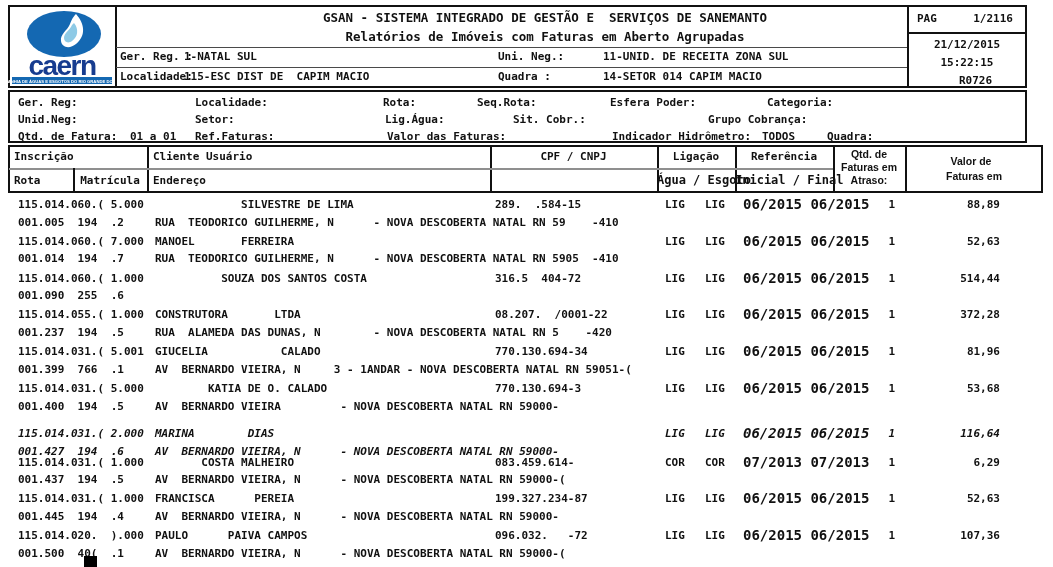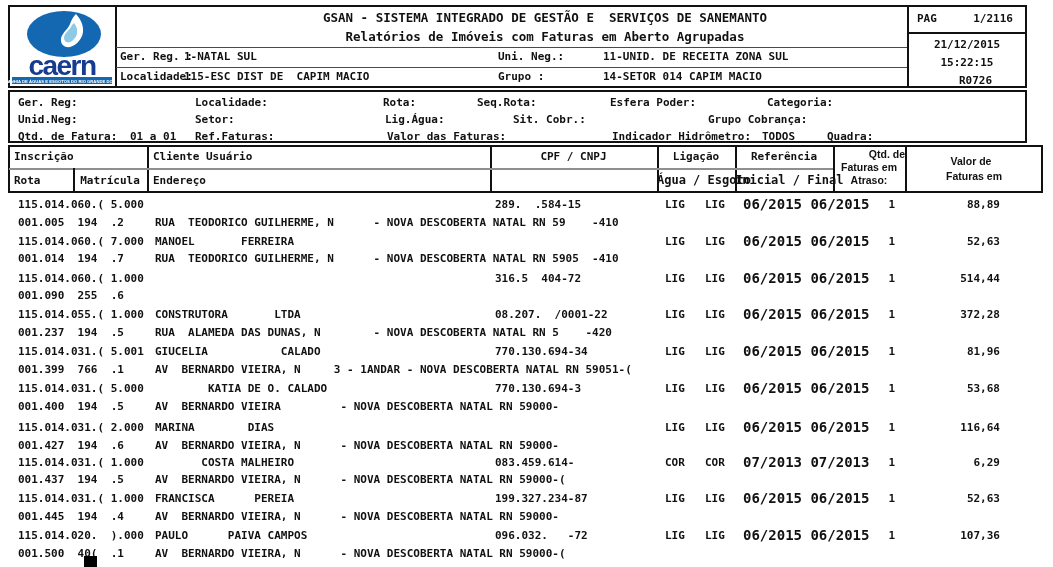--- a/index.html
+++ b/index.html
@@ -65,21 +65,21 @@
 
   <div class="t title ctr" style="left:130px;top:10px;width:830px">GSAN - SISTEMA INTEGRADO DE GESTÃO E  SERVIÇOS DE SANEMANTO</div>
   <div class="t title ctr" style="left:130px;top:29px;width:830px">Relatórios de Imóveis com Faturas em Aberto Agrupadas</div>
 
   <span class="t" style="left:120px;top:50px">Ger. Reg. :</span>
   <span class="t" style="left:184px;top:50px">1-NATAL SUL</span>
   <span class="t" style="left:498px;top:50px">Uni. Neg.:</span>
   <span class="t" style="left:603px;top:50px">11-UNID. DE RECEITA ZONA SUL</span>
   <span class="t" style="left:120px;top:70px">Localidade:</span>
   <span class="t" style="left:184px;top:70px">115-ESC DIST DE  CAPIM MACIO</span>
-  <span class="t" style="left:498px;top:70px">Grupo :</span>
+  <span class="t" style="left:498px;top:70px">Quadra :</span>
   <span class="t" style="left:603px;top:70px">14-SETOR 014 CAPIM MACIO</span>
 
   <span class="t" style="left:917px;top:12px">PAG</span>
   <span class="t rt" style="left:925px;top:12px;width:88px">1/2116</span>
   <span class="t ctr" style="left:907px;top:38px;width:120px">21/12/2015</span>
   <span class="t ctr" style="left:907px;top:56px;width:120px">15:22:15</span>
   <span class="t ctr" style="left:907px;top:74px;width:137px">R0726</span>
 
   <span class="t" style="left:18px;top:96px">Ger. Reg:</span>
   <span class="t" style="left:195px;top:96px">Localidade:</span>
@@ -107,29 +107,30 @@
   <span class="t ctr" style="left:490px;top:150px;width:167px">CPF / CNPJ</span>
   <span class="t ctr" style="left:657px;top:150px;width:78px">Ligação</span>
   <span class="t ctr" style="left:735px;top:150px;width:98px">Referência</span>
 
   <span class="t" style="left:14px;top:174px">Rota</span>
   <span class="t ctr" style="left:73px;top:174px;width:74px">Matrícula</span>
   <span class="t" style="left:153px;top:174px">Endereço</span>
   <span class="t ctr fit" style="left:657px;top:174px;width:78px">Água / Esgoto</span>
   <span class="t ctr fit" style="left:735px;top:174px;width:98px">Inicial / Final</span>
 
-  <span class="ts ctr" style="left:833px;top:148px;width:72px;text-align:right">Qtd. de</span>
+  <span class="ts ctr" style="left:833px;top:148px;width:72px;text-align:center">Qtd. de</span>
   <span class="ts ctr" style="left:833px;top:161px;width:72px;text-align:center">Faturas em</span>
   <span class="ts ctr" style="left:833px;top:174px;width:72px;text-align:center">Atraso:</span>
   <span class="ts ctr" style="left:905px;top:155px;width:132px;text-align:center">Valor de</span>
   <span class="ts ctr" style="left:905px;top:170px;width:138px;text-align:center">Faturas em</span>
 
   <div id="rows">
       <div class="rec" style="top: 0px;">
         <span class="t ci">115.014.060.( 5.000</span>
+        <span class="t cn">             SILVESTRE DE LIMA</span>
         <span class="t cf">289.  .584-15</span>
         <span class="t ca">LIG</span>
         <span class="t ce">LIG</span>
         <span class="t cr">06/2015 06/2015</span>
         <span class="t cq">1</span>
         <span class="t cv">88,89</span>
         <span class="t co">001.005  194  .2</span>
         <span class="t cd">RUA  TEODORICO GUILHERME, N      - NOVA DESCOBERTA NATAL RN 59    -410</span>
       </div>
       <div class="rec" style="top: 36.8px;">
@@ -139,20 +140,21 @@
         <span class="t ca">LIG</span>
         <span class="t ce">LIG</span>
         <span class="t cr">06/2015 06/2015</span>
         <span class="t cq">1</span>
         <span class="t cv">52,63</span>
         <span class="t co">001.014  194  .7</span>
         <span class="t cd">RUA  TEODORICO GUILHERME, N      - NOVA DESCOBERTA NATAL RN 5905  -410</span>
       </div>
       <div class="rec" style="top: 73.6px;">
         <span class="t ci">115.014.060.( 1.000</span>
+        <span class="t cn">          SOUZA DOS SANTOS COSTA</span>
         <span class="t cf">316.5  404-72</span>
         <span class="t ca">LIG</span>
         <span class="t ce">LIG</span>
         <span class="t cr">06/2015 06/2015</span>
         <span class="t cq">1</span>
         <span class="t cv">514,44</span>
         <span class="t co">001.090  255  .6</span>
       </div>
       <div class="rec" style="top: 110.4px;">
         <span class="t ci">115.014.055.( 1.000</span>
@@ -183,21 +185,21 @@
         <span class="t cn">        KATIA DE O. CALADO</span>
         <span class="t cf">770.130.694-3</span>
         <span class="t ca">LIG</span>
         <span class="t ce">LIG</span>
         <span class="t cr">06/2015 06/2015</span>
         <span class="t cq">1</span>
         <span class="t cv">53,68</span>
         <span class="t co">001.400  194  .5</span>
         <span class="t cd">AV  BERNARDO VIEIRA         - NOVA DESCOBERTA NATAL RN 59000-</span>
       </div>
-      <div class="rec" style="top: 223px;">
+      <div class="rec" style="top: 229px; font-style: italic;">
         <span class="t ci">115.014.031.( 2.000</span>
         <span class="t cn">MARINA        DIAS</span>
         <span class="t cf"></span>
         <span class="t ca">LIG</span>
         <span class="t ce">LIG</span>
         <span class="t cr">06/2015 06/2015</span>
         <span class="t cq">1</span>
         <span class="t cv">116,64</span>
         <span class="t co">001.427  194  .6</span>
         <span class="t cd">AV  BERNARDO VIEIRA, N      - NOVA DESCOBERTA NATAL RN 59000-</span>

